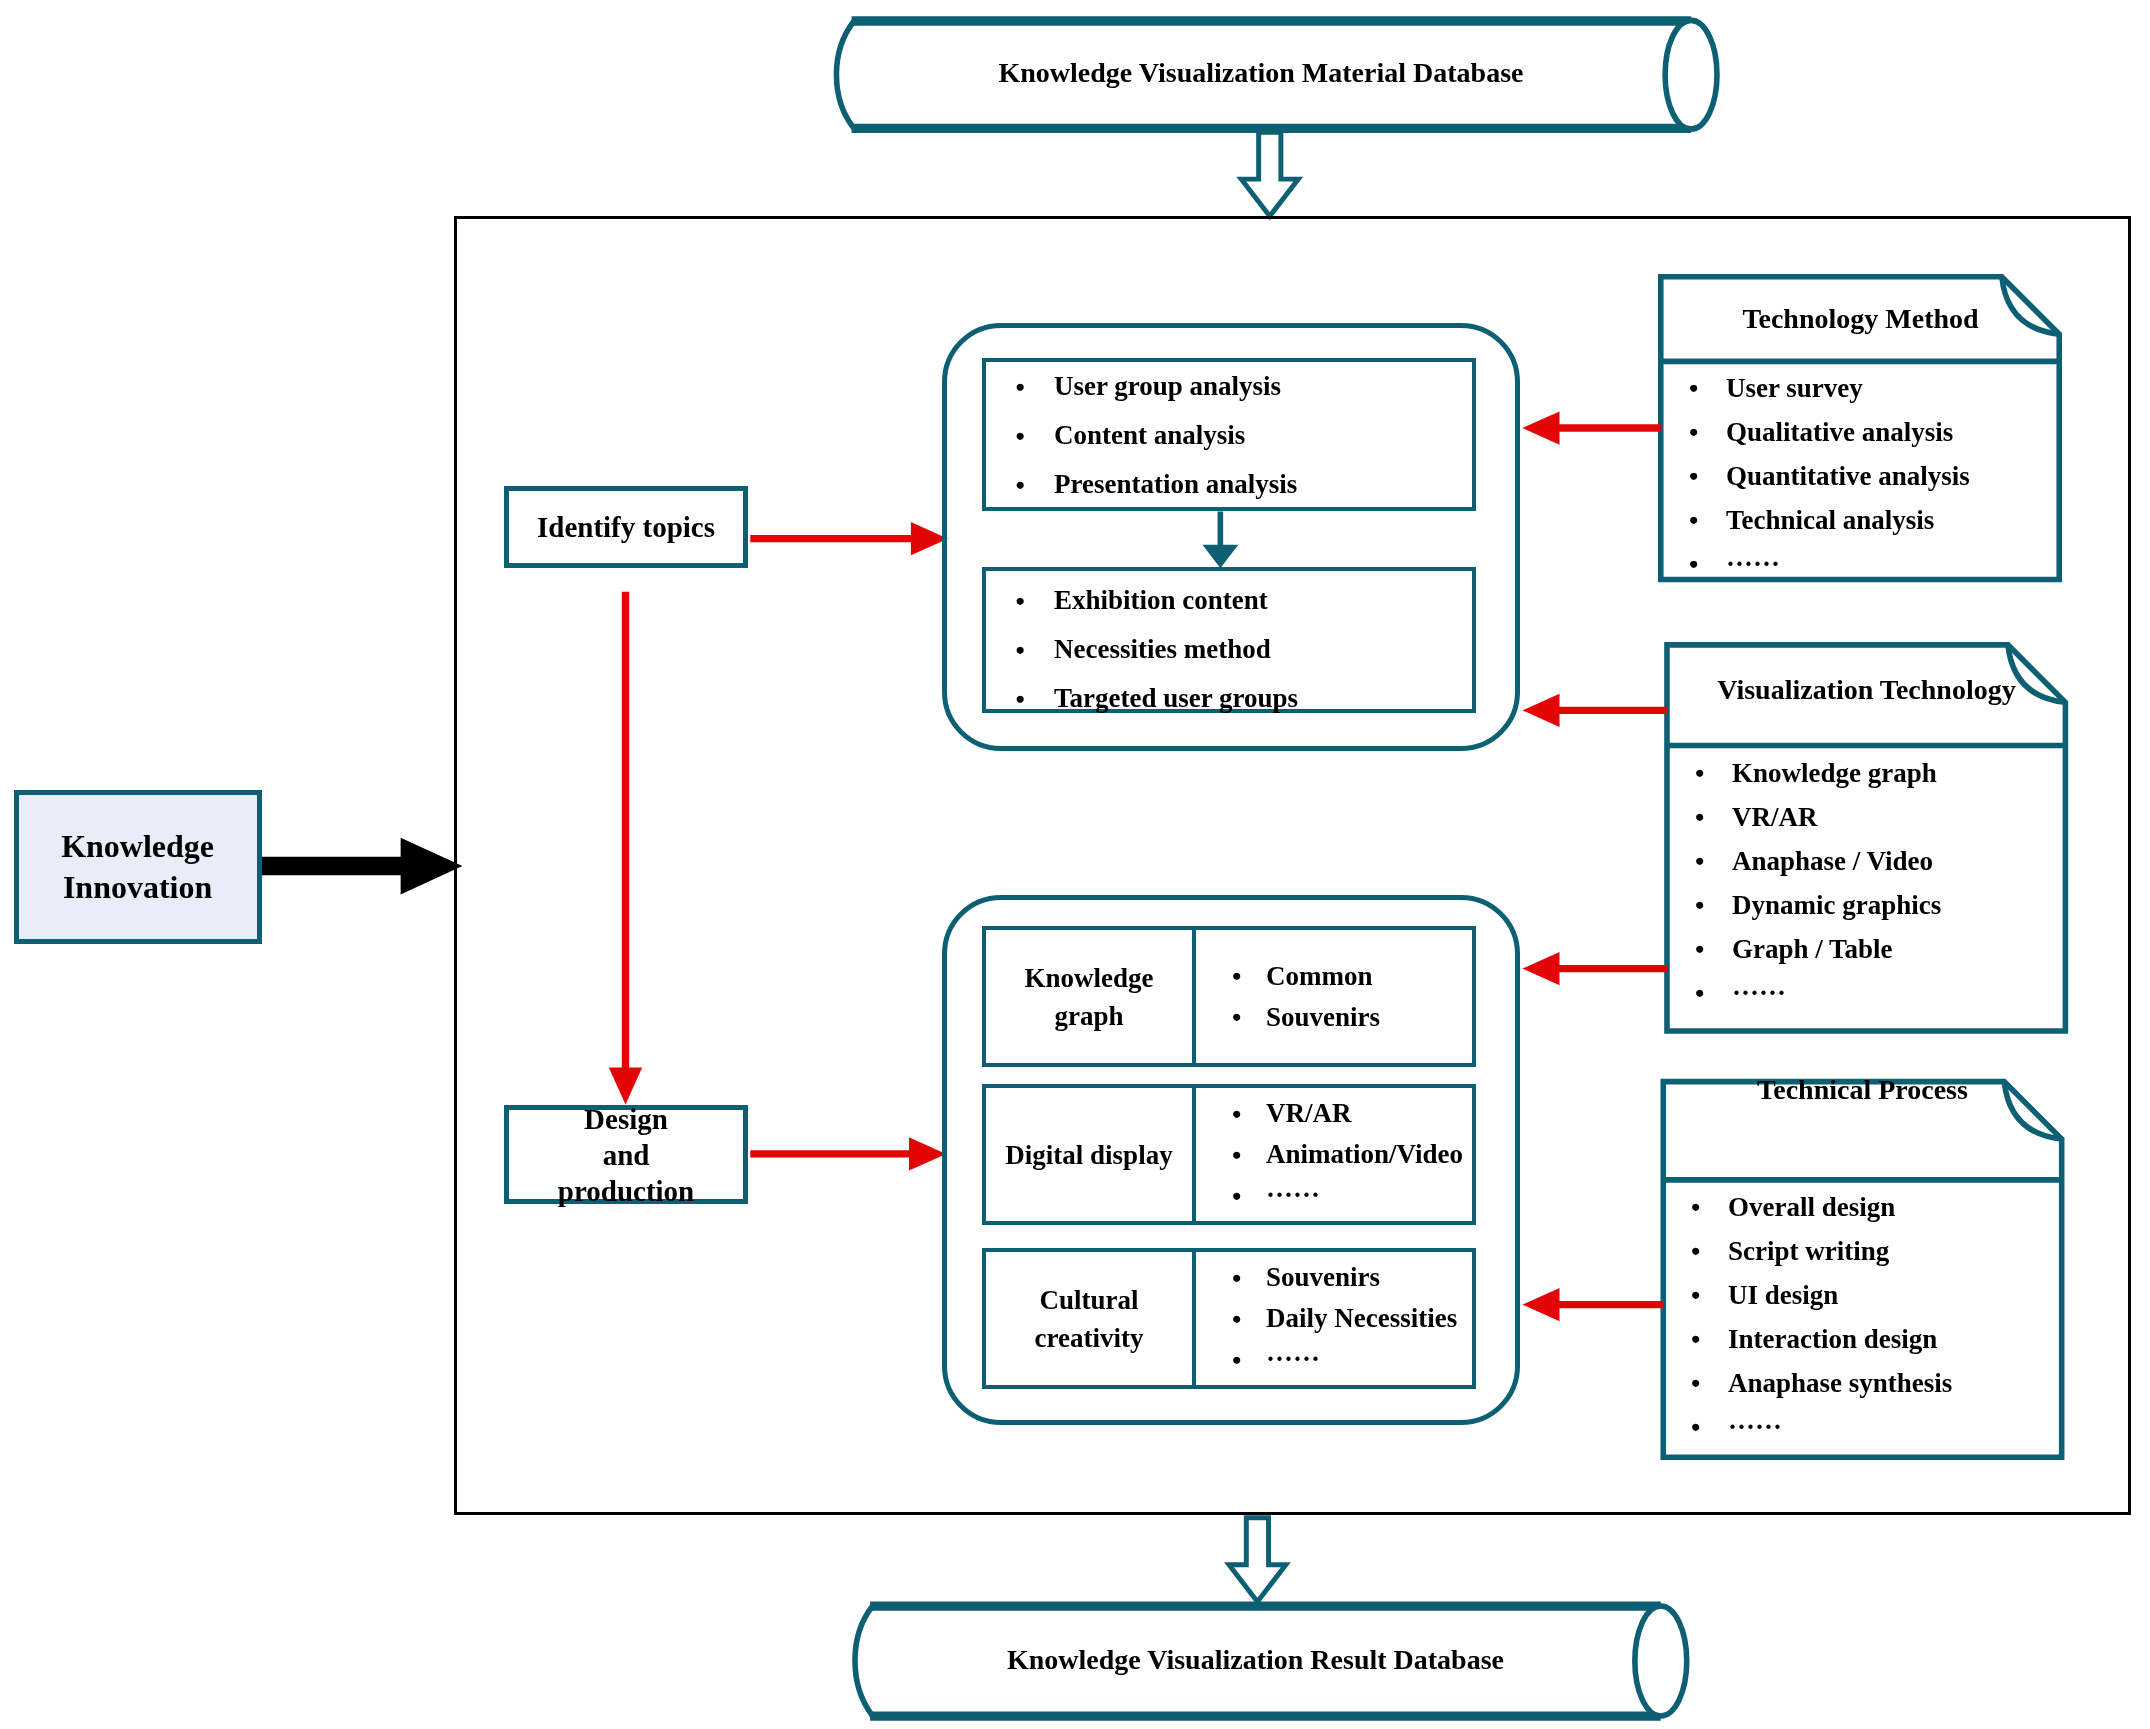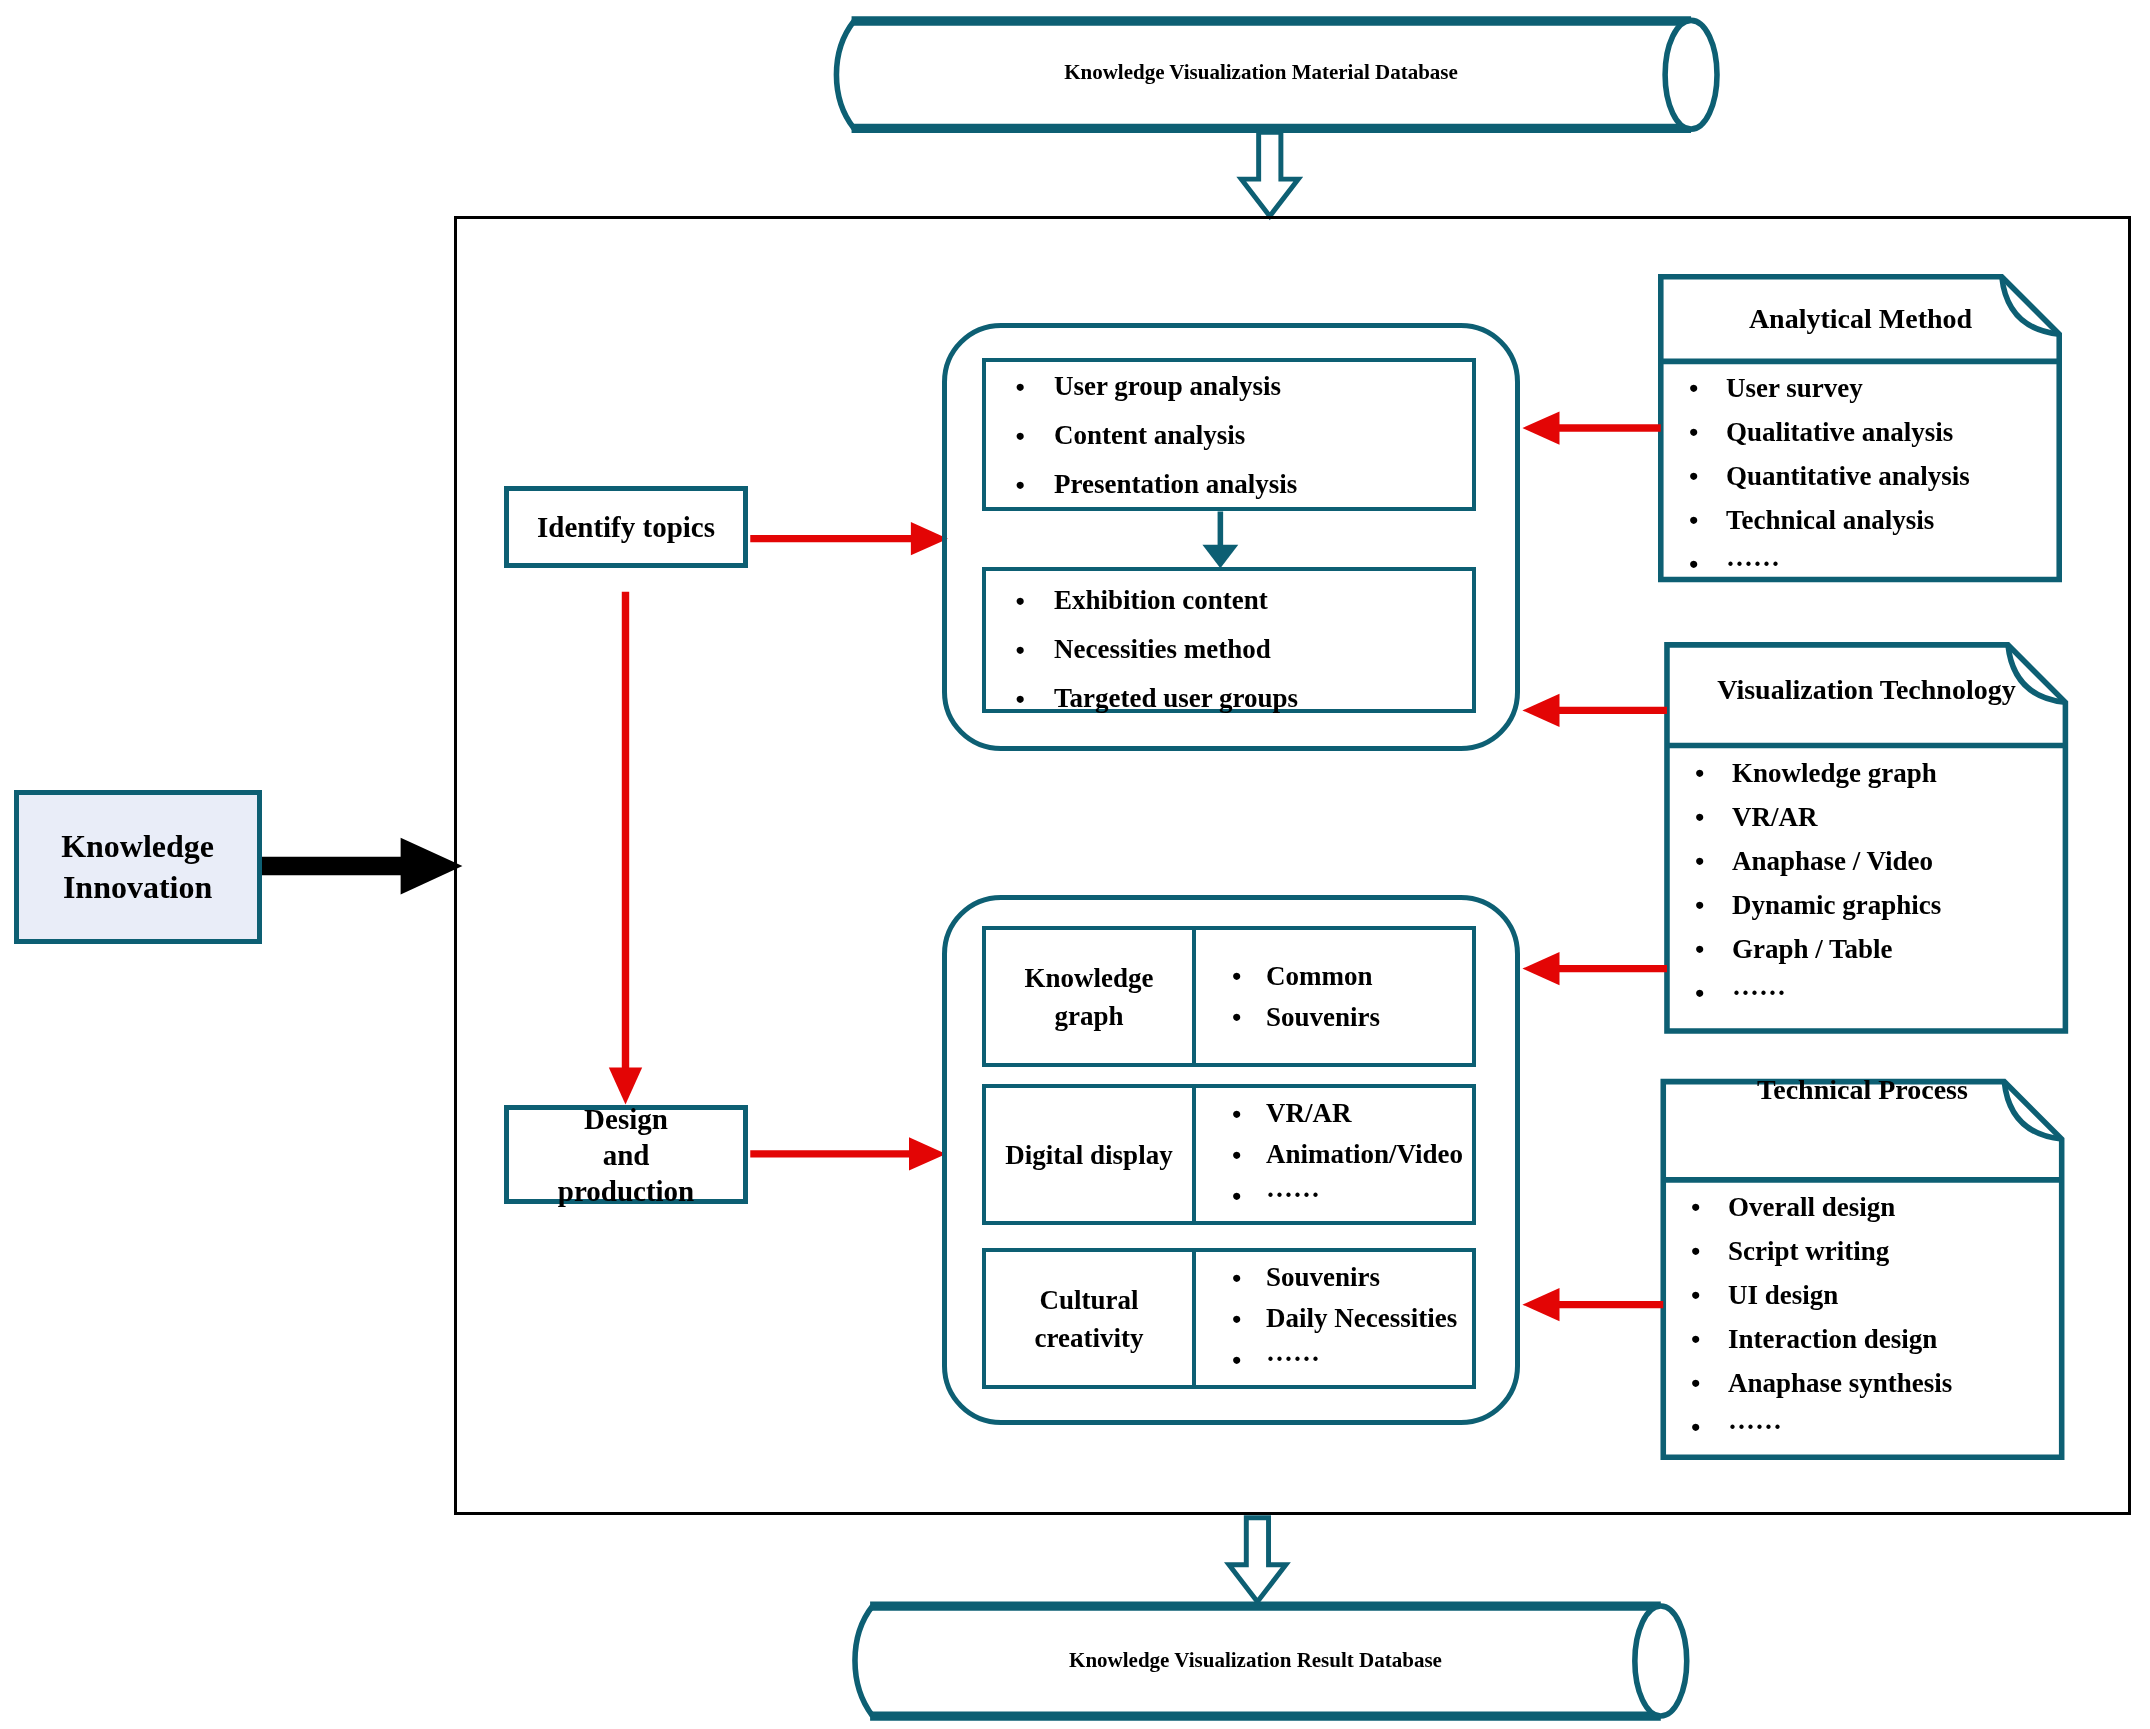--- a/index.html
+++ b/index.html
@@ -9,21 +9,21 @@
   .canvas{
     position:relative;width:2151px;height:1729px;background:#ffffff;overflow:hidden;
     font-family:"Liberation Serif","DejaVu Serif",serif;font-weight:700;color:var(--ink);
   }
   .layer{position:absolute;left:0;top:0;width:2151px;height:1729px;}
   .svg-layer{z-index:1;}
   .html-layer{z-index:2;}
   .abs{position:absolute;box-sizing:border-box;}
   .center{display:flex;align-items:center;justify-content:center;text-align:center;}
   .tealbox{border:5px solid var(--teal);background:transparent;}
-  .cyl-label{font-size:21px;letter-spacing:0px;}
+  .cyl-label{font-size:28px;letter-spacing:0px;}
   .node-label{font-size:29px;line-height:36px;}
   .ki-label{font-size:32px;line-height:41px;}
   ul.blist{list-style:none;margin:0;padding:0;}
   ul.blist li{display:flex;align-items:center;}
   .blt{flex:0 0 auto;text-align:center;font-size:16.7px;}
   .itx{font-size:27px;white-space:nowrap;}
   
   .ibox-list li{height:49px;}
   .ibox-list{padding:7.4px 0 0 43px;}
   .ibox-list .blt{width:68px;}
@@ -225,21 +225,21 @@
             <span class="blt">●</span>
             <span class="itx">Daily Necessities</span>
           </li>
         <li>
             <span class="blt">●</span>
             <span class="itx">······</span>
           </li>
       </ul>
     </div>
 
-    <div class="abs center card-title" style="left:1661px;top:279px;width:399px;height:80px;">Analytical Method</div>
+    <div class="abs center card-title" style="left:1661px;top:279px;width:399px;height:80px;">Technology Method</div>
     <div class="abs" style="left:1661px;top:366px;width:399px;height:211px;">
       <ul class="blist card-list">
         <li>
             <span class="blt">●</span>
             <span class="itx">User survey</span>
           </li>
         <li>
             <span class="blt">●</span>
             <span class="itx">Qualitative analysis</span>
           </li>

